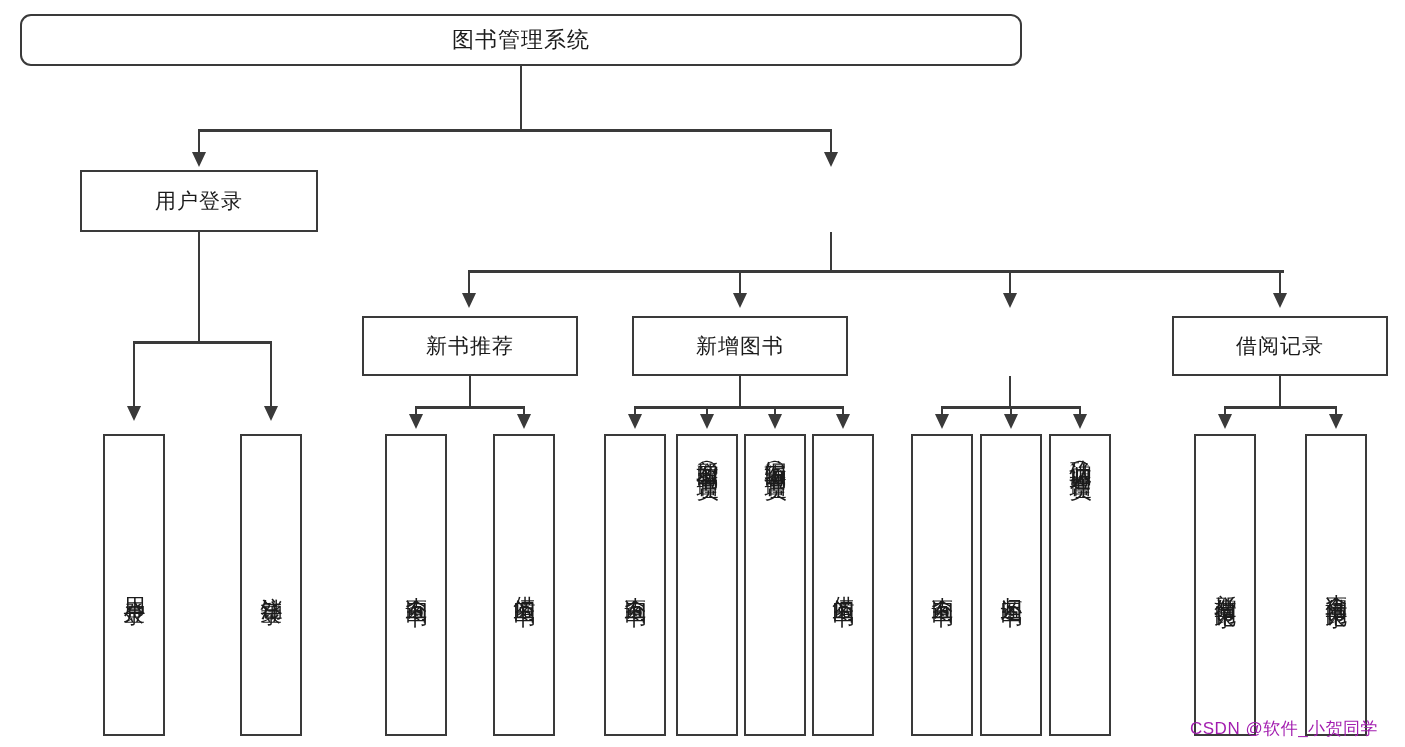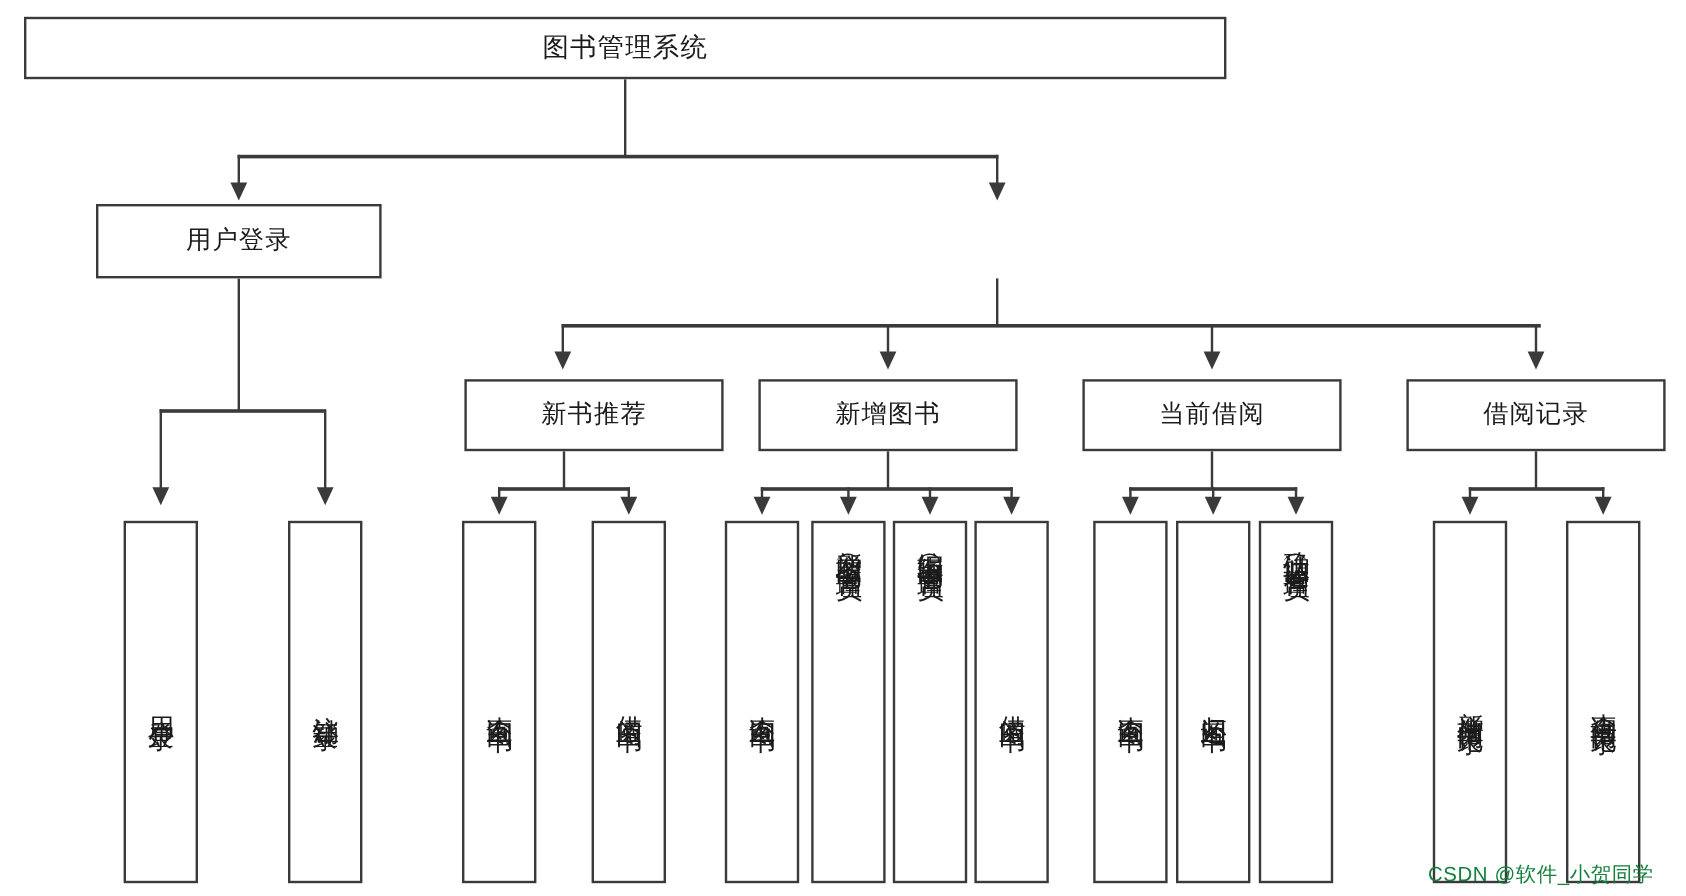--- a/index.html
+++ b/index.html
@@ -85,34 +85,34 @@
     width: 0;
     height: 0;
     border-left: 7px solid transparent;
     border-right: 7px solid transparent;
     border-top: 15px solid #3a3a3a;
     z-index: 2;
   }
   
   #watermark {
     position: absolute;
-    color: #15803d;
+    color: #a21caf;
     font-size: 17px;
     letter-spacing: 0.5px;
     z-index: 5;
     white-space: nowrap;
     user-select: none;
   }
 </style>
 </head>
 <body>
 
 <div id="canvas">
 
-  <div class="node root" style="left:20px; top:14px; width:1002px; height:52px;">
+  <div class="node root" style="left:20px; top:14px; width:1002px; height:52px;border-radius:11px;">
     <span>图书管理系统</span>
   </div>
 
   <div class="vline" style="left:520px; top:66px; width:2px; height:64px;"></div>
 
   <div class="hline" style="left:198px; top:129px; width:634px; height:3px;"></div>
   <div class="vline" style="left:198px; top:129px; height:26px;"></div>
   <div class="arrow" style="left:192px; top:152px;"></div>
   <div class="vline" style="left:830px; top:129px; height:26px;"></div>
   <div class="arrow" style="left:824px; top:152px;"></div>
@@ -133,28 +133,25 @@
 
   <div class="vline" style="left:468px; top:270px; height:26px;"></div>
   <div class="arrow" style="left:462px; top:293px;"></div>
   <div class="vline" style="left:739px; top:270px; height:26px;"></div>
   <div class="arrow" style="left:733px; top:293px;"></div>
   <div class="vline" style="left:1009px; top:270px; height:26px;"></div>
   <div class="arrow" style="left:1003px; top:293px;"></div>
   <div class="vline" style="left:1279px; top:270px; height:26px;"></div>
   <div class="arrow" style="left:1273px; top:293px;"></div>
 
-  <div class="node mid" style="left:362px; top:316px; width:216px; height:60px;margin-left:25px;">
+  <div class="node mid" style="left:362px; top:316px; width:216px; height:60px;">
     <span>新书推荐</span>
   </div>
   <div class="node mid" style="left:632px; top:316px; width:216px; height:60px;">
     <span>新增图书</span>
-  </div>
-  <div class="node mid" style="left:902px; top:316px; width:216px; height:60px;">
-    <span>当前借阅</span>
   </div>
   <div class="node mid" style="left:1172px; top:316px; width:216px; height:60px;">
     <span>借阅记录</span>
   </div>
 
   <div class="vline" style="left:469px; top:376px; height:32px;"></div>
   <div class="hline" style="left:415px; top:406px; width:110px; height:3px;"></div>
   <div class="vline" style="left:415px; top:406px; height:10px;"></div>
   <div class="arrow" style="left:409px; top:414px;"></div>
   <div class="vline" style="left:523px; top:406px; height:10px;"></div>

